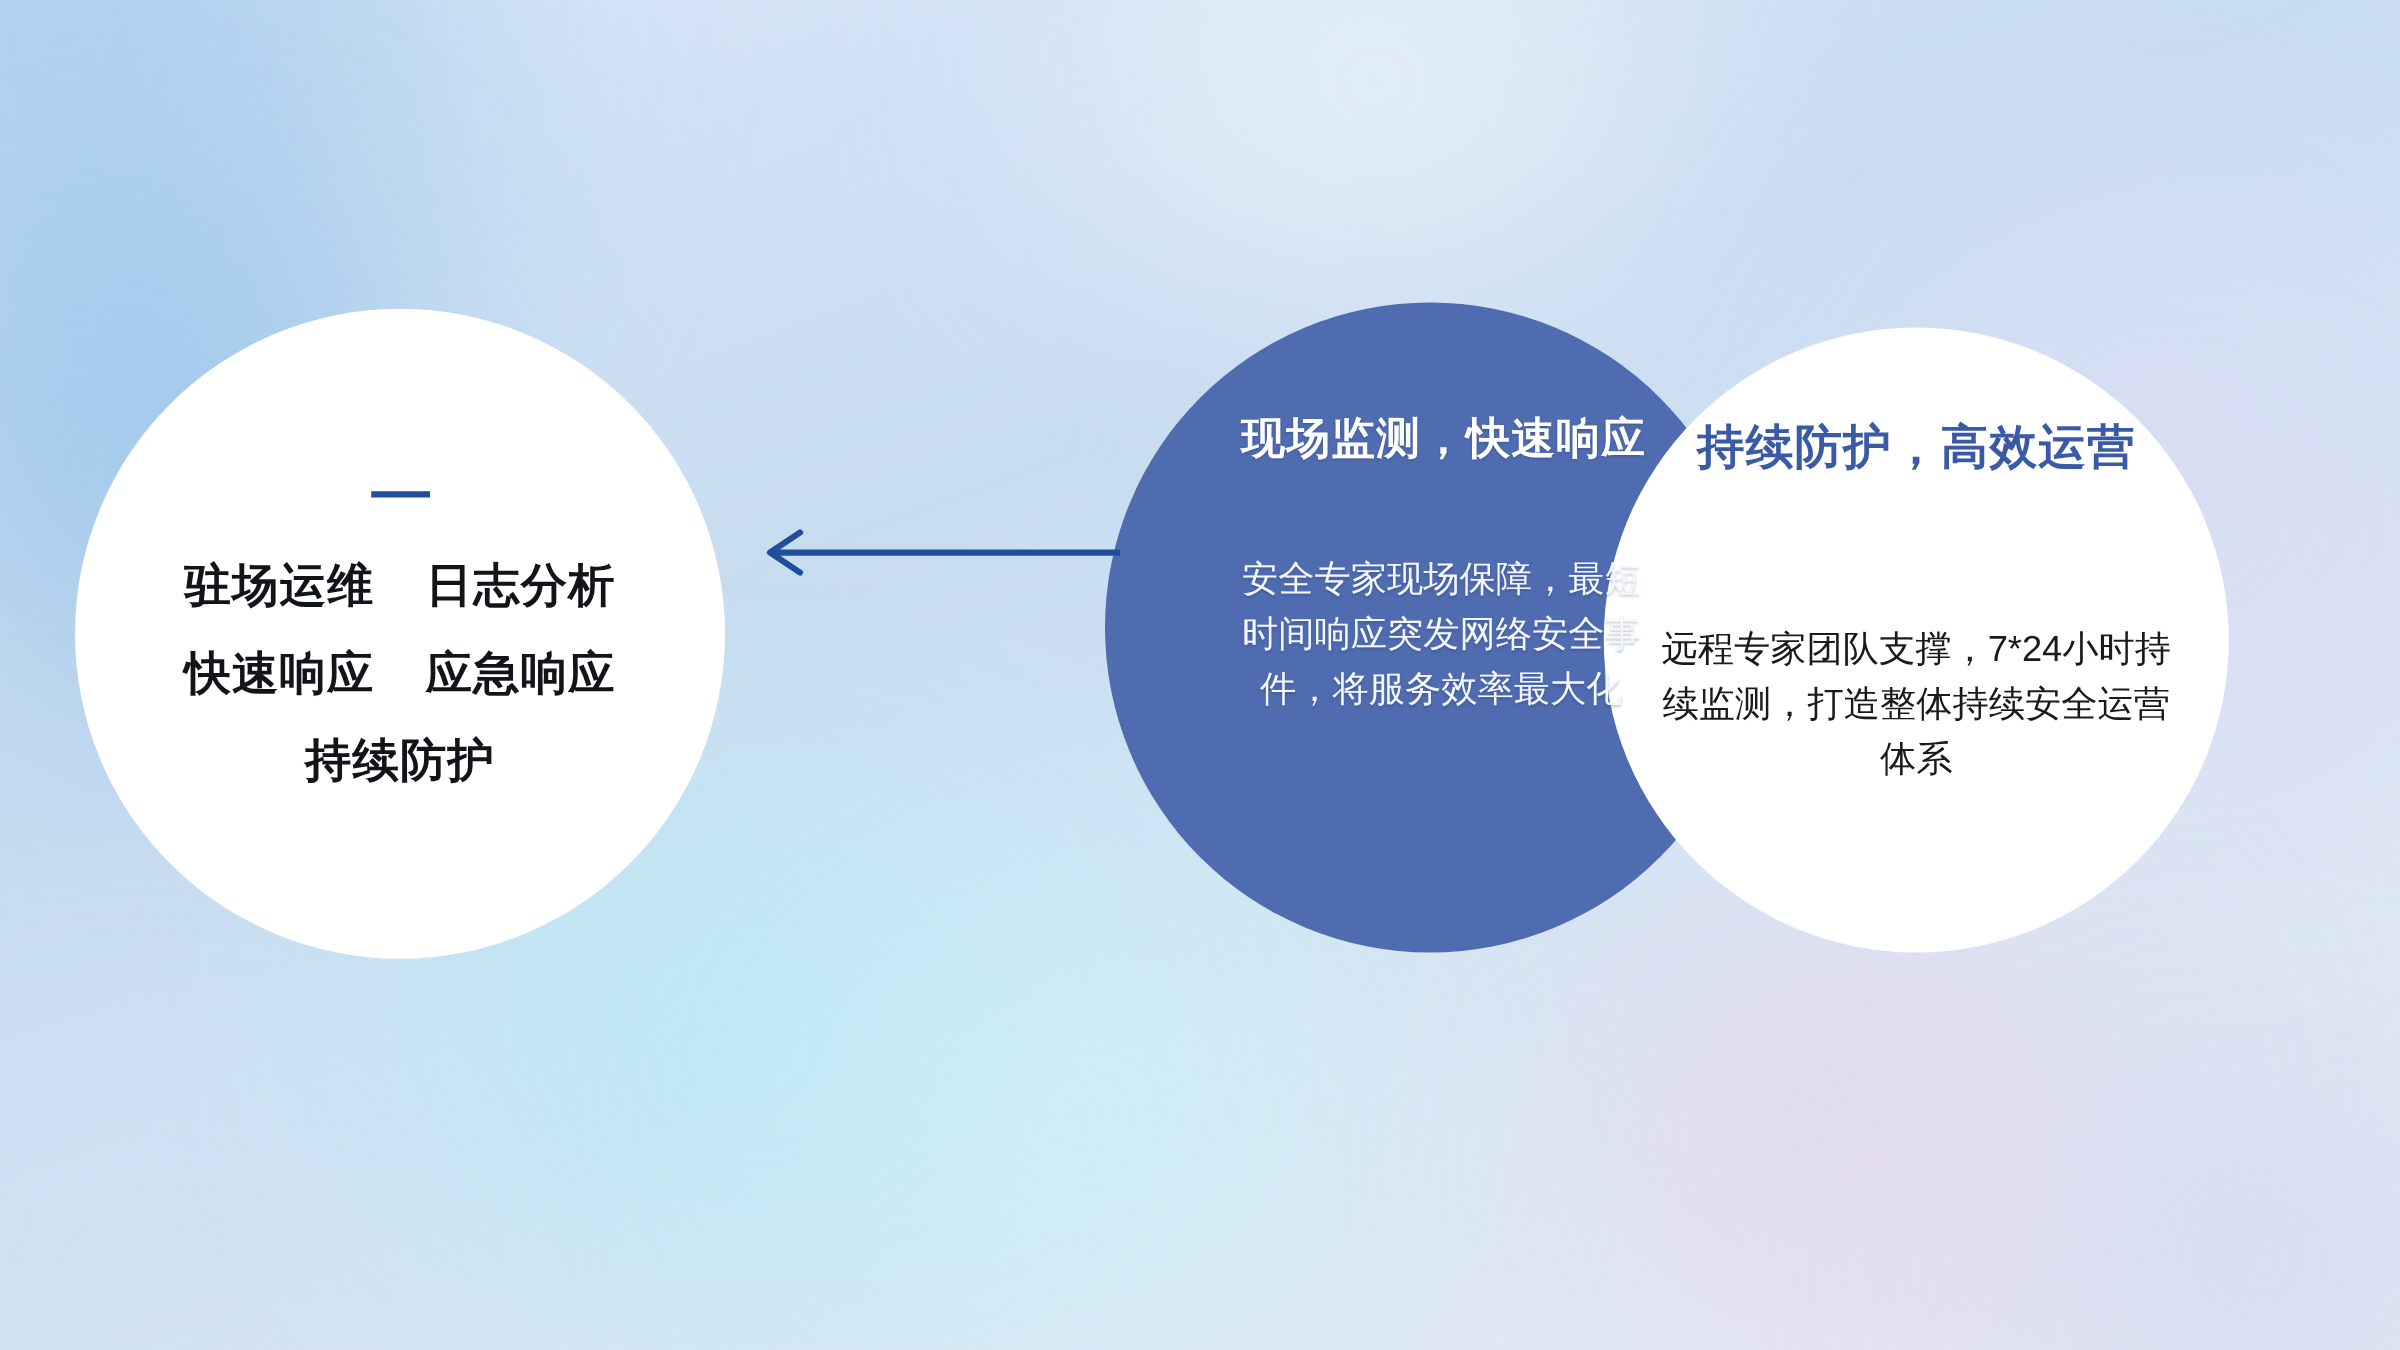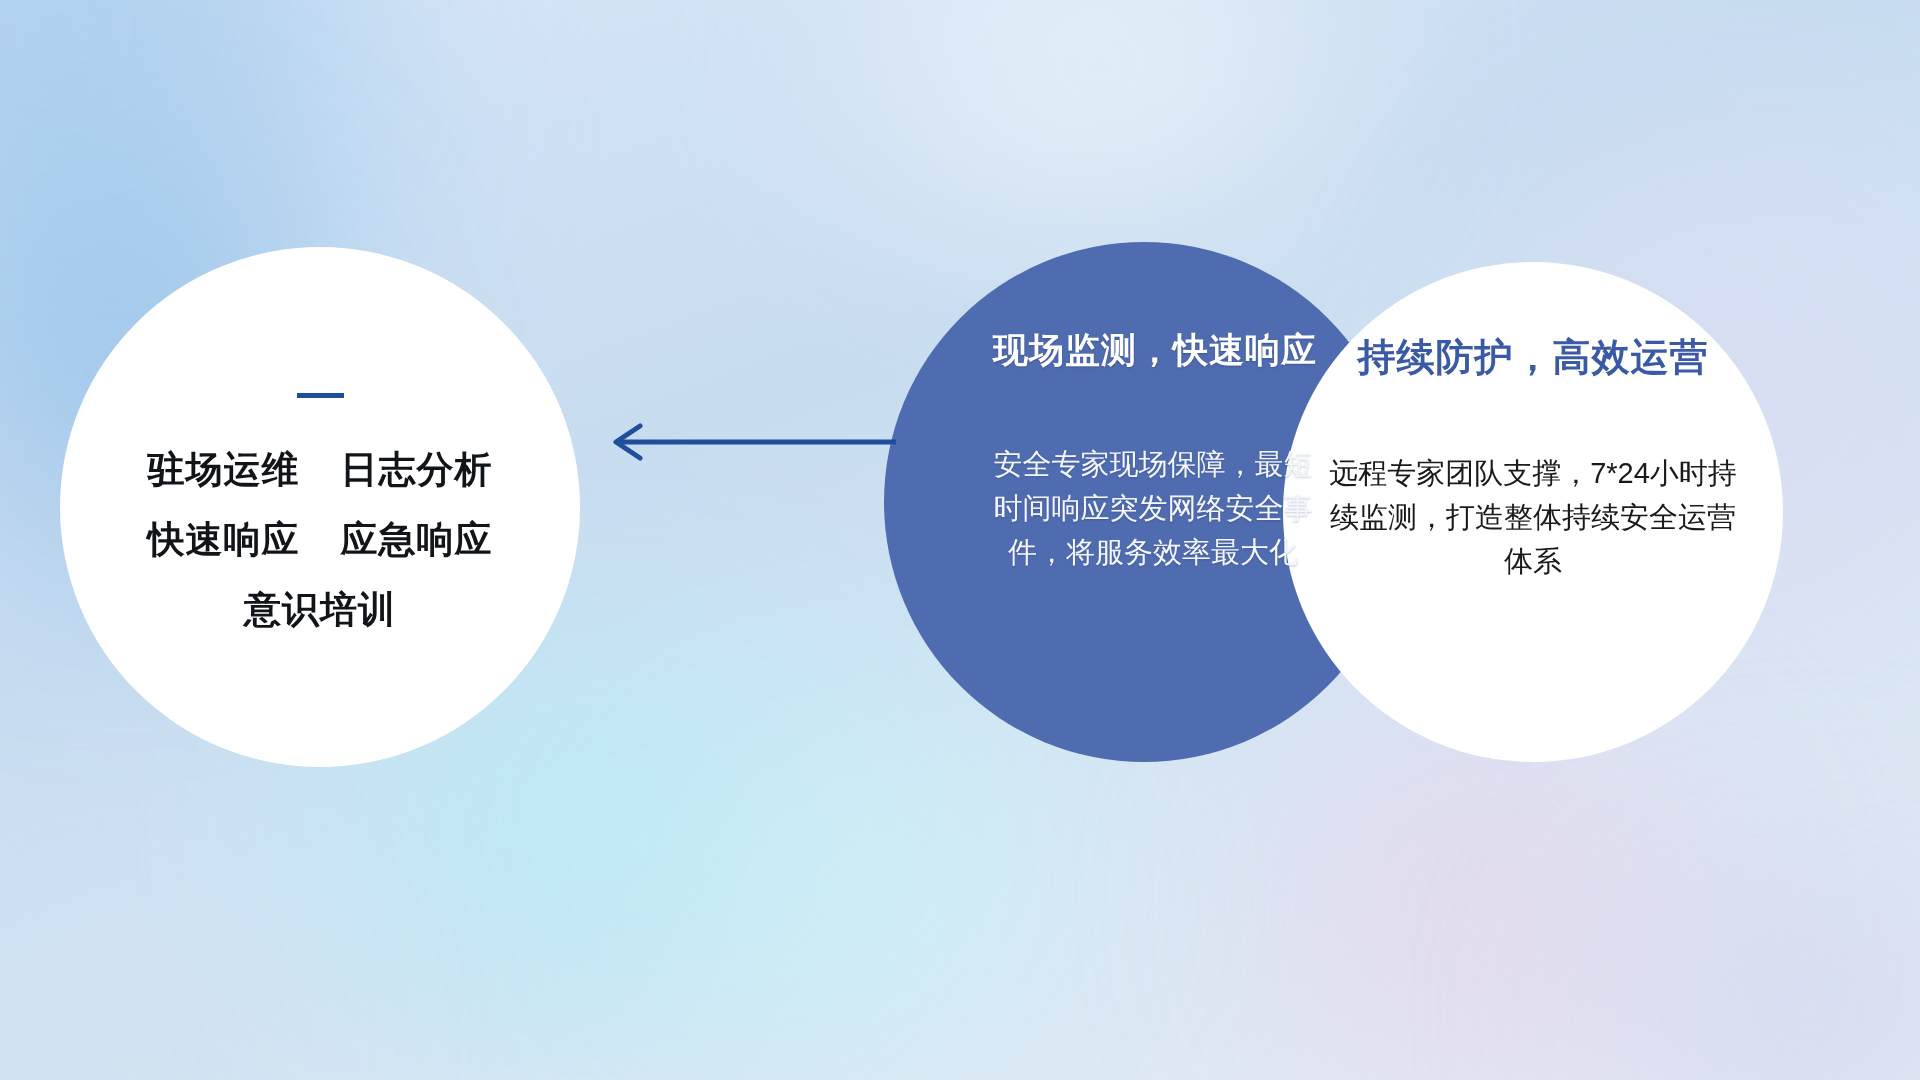--- a/index.html
+++ b/index.html
@@ -213,21 +213,21 @@
     pointer-events: none;
   }
   #right-heading {
     font-size: 38px;
     font-weight: bold;
     color: #3a5aa6;
     letter-spacing: 1px;
     white-space: nowrap;
   }
   #right-body {
-    margin-top: 68px;
+    margin-top: 115px;
     width: 420px;
     font-size: 29px;
     line-height: 1.52;
     color: #1a1a1a;
     text-align: center;
   }
 
   
   #arrow {
     position: absolute;
@@ -260,21 +260,21 @@
 
   <svg id="arrow" viewBox="0 0 300 60" xmlns="http://www.w3.org/2000/svg">
     <line x1="298" y1="30" x2="22" y2="30" stroke="#1f4e9c" stroke-width="5"></line>
     <polyline points="42,14 18,30 42,46" fill="none" stroke="#1f4e9c" stroke-width="5" stroke-linecap="round" stroke-linejoin="round"></polyline>
   </svg>
 
   <div id="left-content">
     <div id="left-rule"></div>
     <div class="left-line">驻场运维    日志分析</div>
     <div class="left-line">快速响应    应急响应</div>
-    <div class="left-line">意识培训</div>
+    <div class="left-line">持续防护</div>
   </div>
 
   <div id="middle-content">
     <div id="middle-heading">现场监测，快速响应</div>
     <div id="middle-body">安全专家现场保障，最短时间响应突发网络安全事件，将服务效率最大化</div>
   </div>
 
   <div id="right-content">
     <div id="right-heading">持续防护，高效运营</div>
     <div id="right-body">远程专家团队支撑，7*24小时持续监测，打造整体持续安全运营体系</div>

